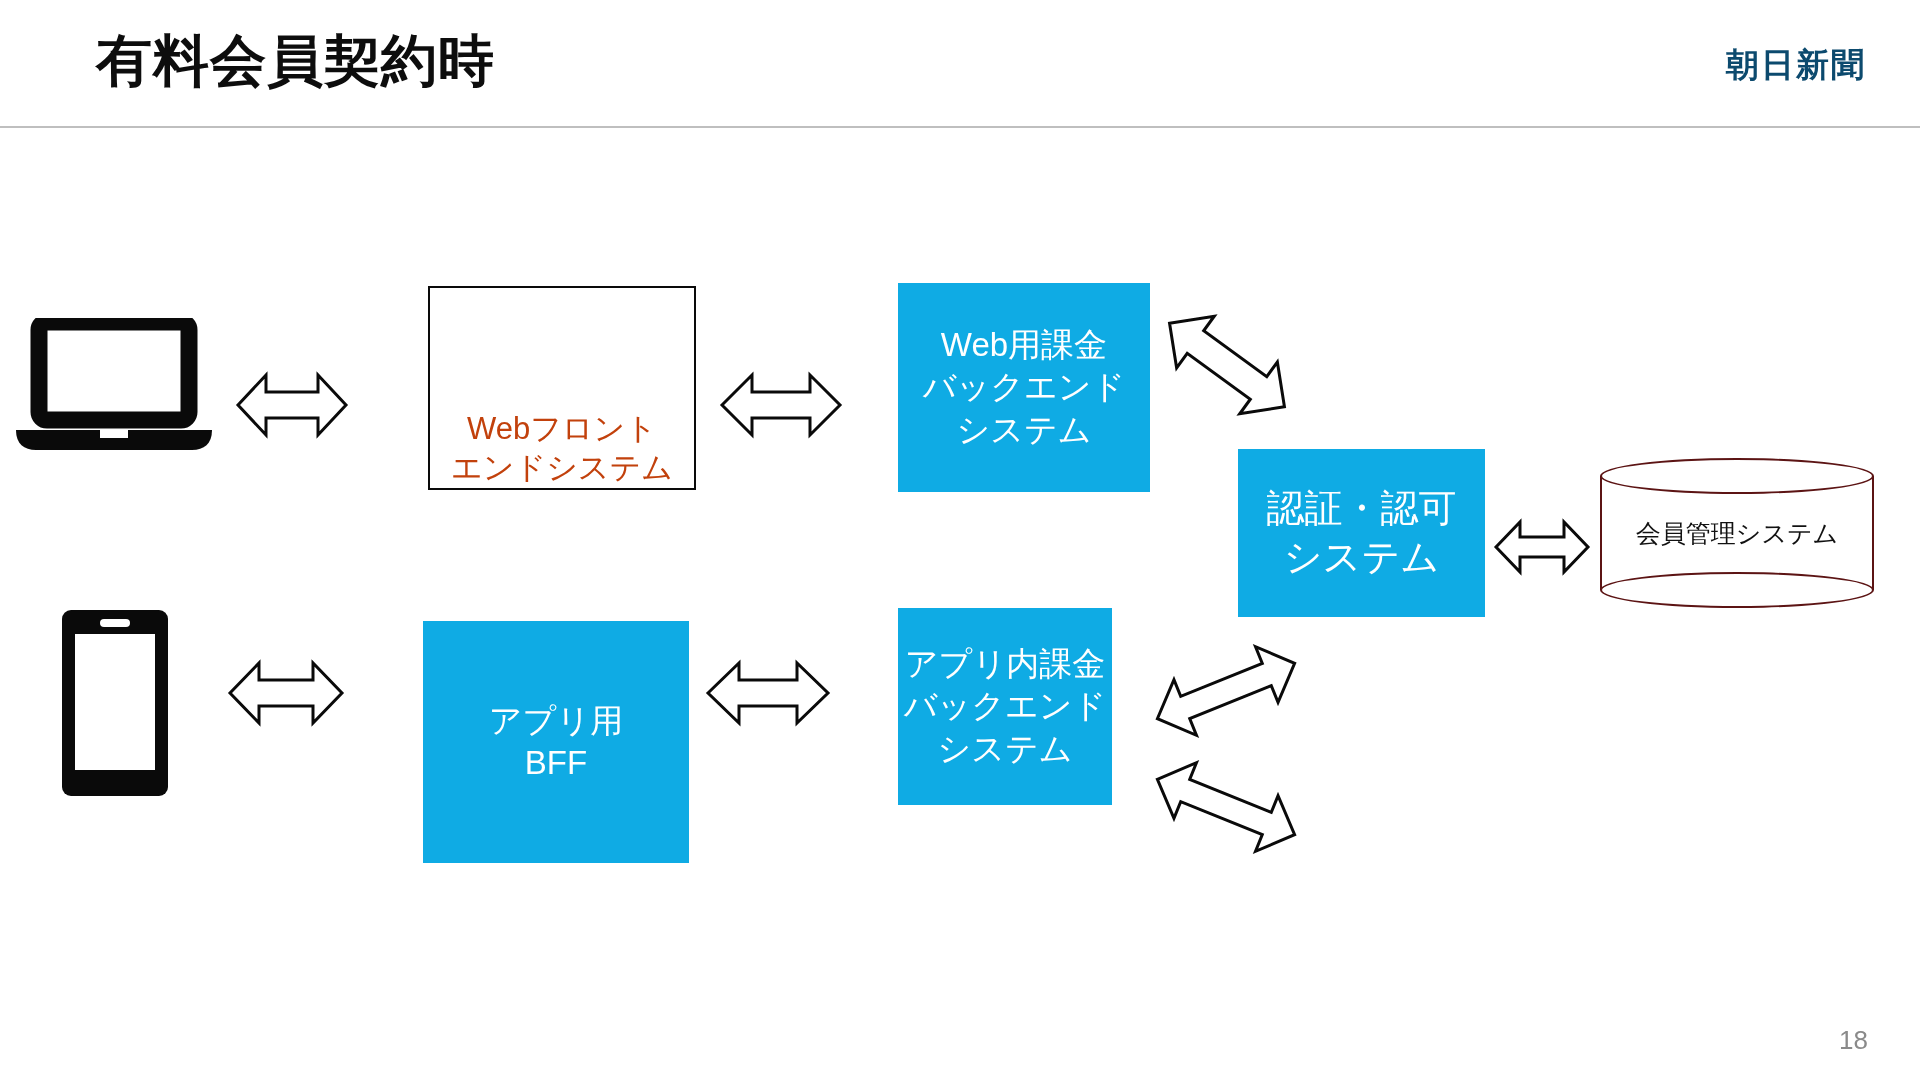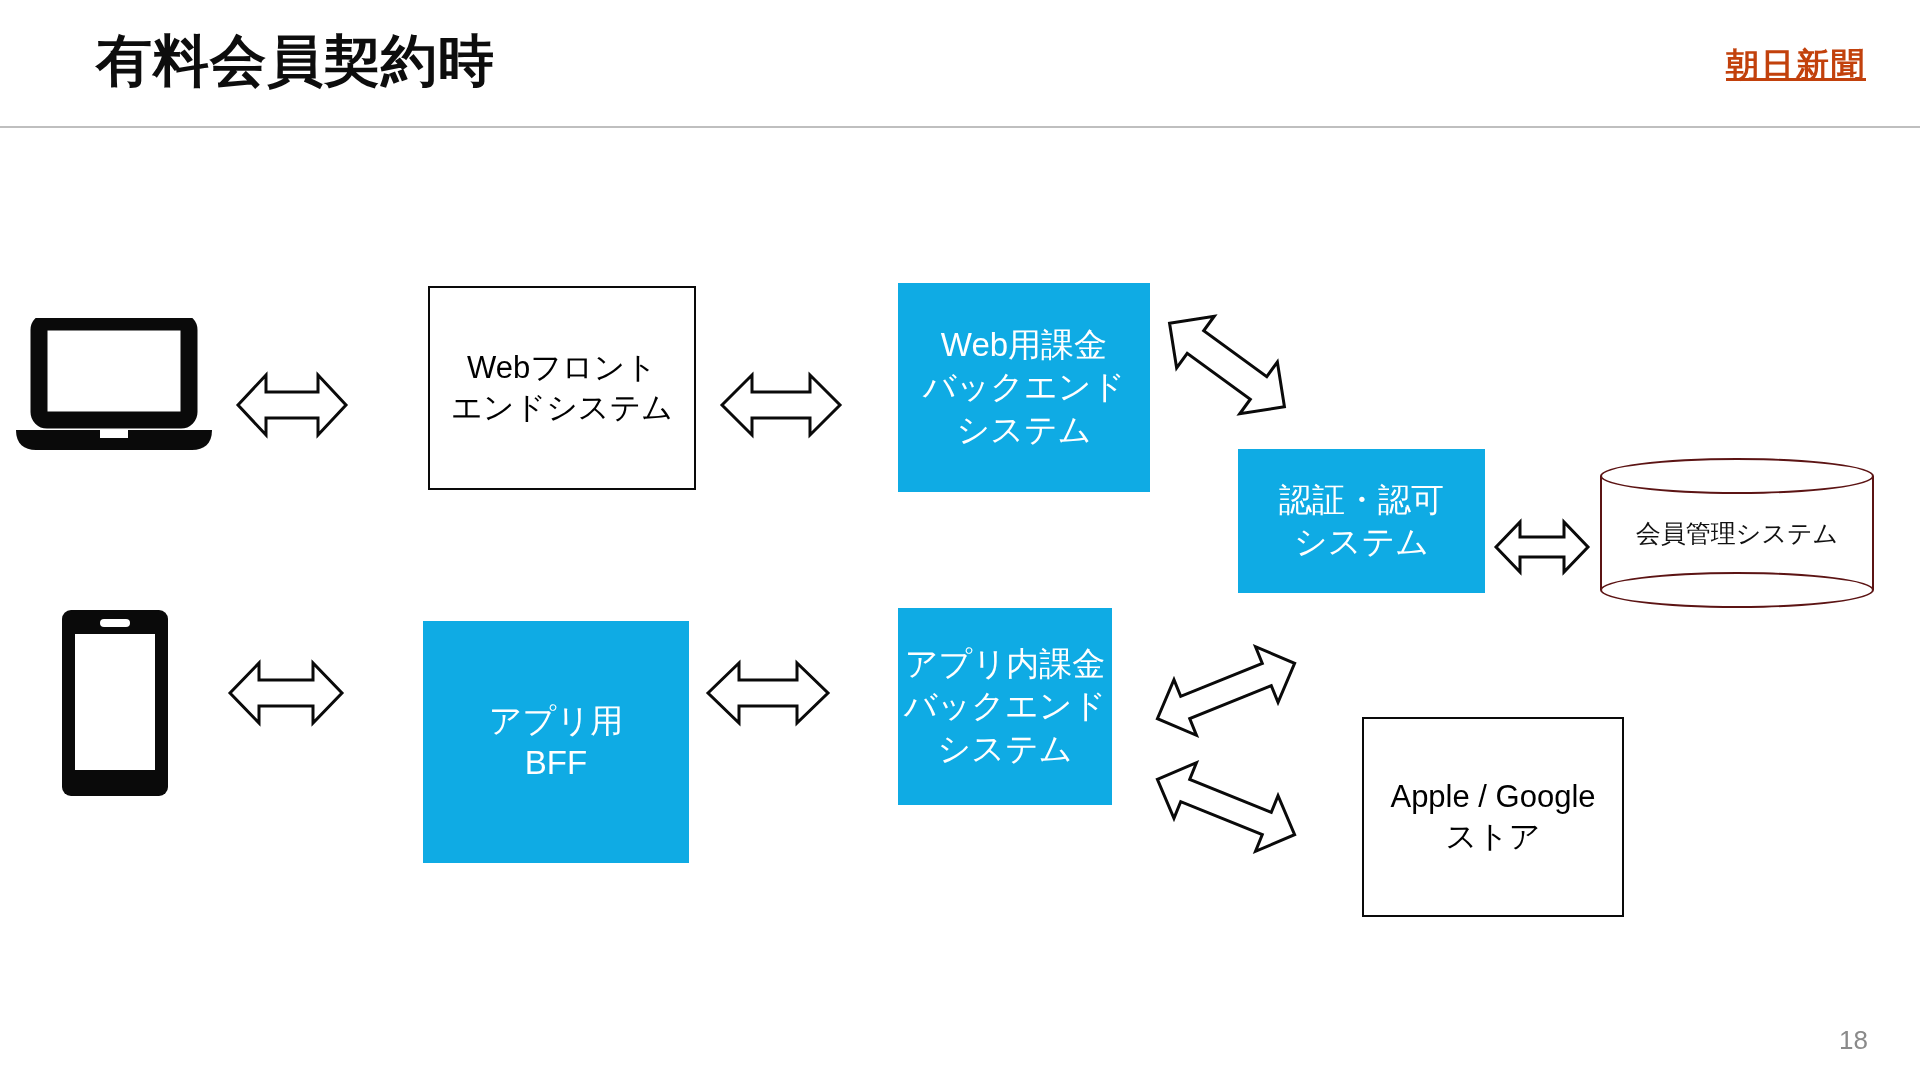--- a/index.html
+++ b/index.html
@@ -44,55 +44,55 @@
     letter-spacing: 1px;
     white-space: nowrap;
   }
   #brand-logo {
     position: absolute;
     right: 62px;
     top: 43px;
     font-family: "Liberation Serif", "DejaVu Serif", serif;
     font-size: 33px;
     font-weight: bold;
-    color: #c2410c;
+    color: #0c4a6e;
     letter-spacing: 2px;
     white-space: nowrap;
-    text-decoration: underline;
   }
 
   
   .node {
     position: absolute;
     box-sizing: border-box;
     display: flex;
     align-items: center;
     justify-content: center;
     text-align: center;
     line-height: 1.28;
   }
   .node-outline {
     background: #ffffff;
     border: 2px solid #0a0a0a;
-    color: #000000;
+    color: #c2410c;
+    align-items: flex-end;
   }
   .node-fill {
     background: #0fabe4;
     border: none;
     color: #ffffff;
   }
   .node .node-label {
     white-space: pre-line;
     font-weight: 400;
   }
 
   
   #node-web-frontend   { left: 428px; top: 286px;  width: 268px; height: 204px; font-size: 31px; }
   #node-web-billing    { left: 898px; top: 283px;  width: 252px; height: 209px; font-size: 33px; align-items: center; }
-  #node-auth          { left: 1238px; top: 449px;  width: 247px; height: 144px; font-size: 33px; text-align: center; }
+  #node-auth          { left: 1238px; top: 449px;  width: 247px; height: 168px; font-size: 38px; text-align: center; }
   #node-app-bff        { left: 423px; top: 621px;  width: 266px; height: 242px; font-size: 33px; }
   #node-app-billing    { left: 898px; top: 608px;  width: 214px; height: 197px; font-size: 33px; }
   #node-store         { left: 1362px; top: 717px;  width: 262px; height: 200px; font-size: 31px; }
 
   
   #node-member-db {
     position: absolute;
     left: 1600px;
     top: 458px;
     width: 274px;
@@ -224,24 +224,20 @@
     <span class="node-label">アプリ用
 BFF</span>
   </div>
 
   <div class="node node-fill" id="node-app-billing">
     <span class="node-label">アプリ内課金
 バックエンド
 システム</span>
   </div>
 
-  <div class="node node-outline" id="node-store">
-    <span class="node-label">Apple / Google
-ストア</span>
-  </div>
 
   <div id="node-member-db">
     <div class="cyl-body"></div>
     <div class="cyl-bottom"></div>
     <div class="cyl-top"></div>
     <div class="cyl-label">会員管理システム</div>
   </div>
 
   <div class="arrow" id="arrow-laptop-web">
     <svg viewBox="0 0 112 86" width="112" height="86">

